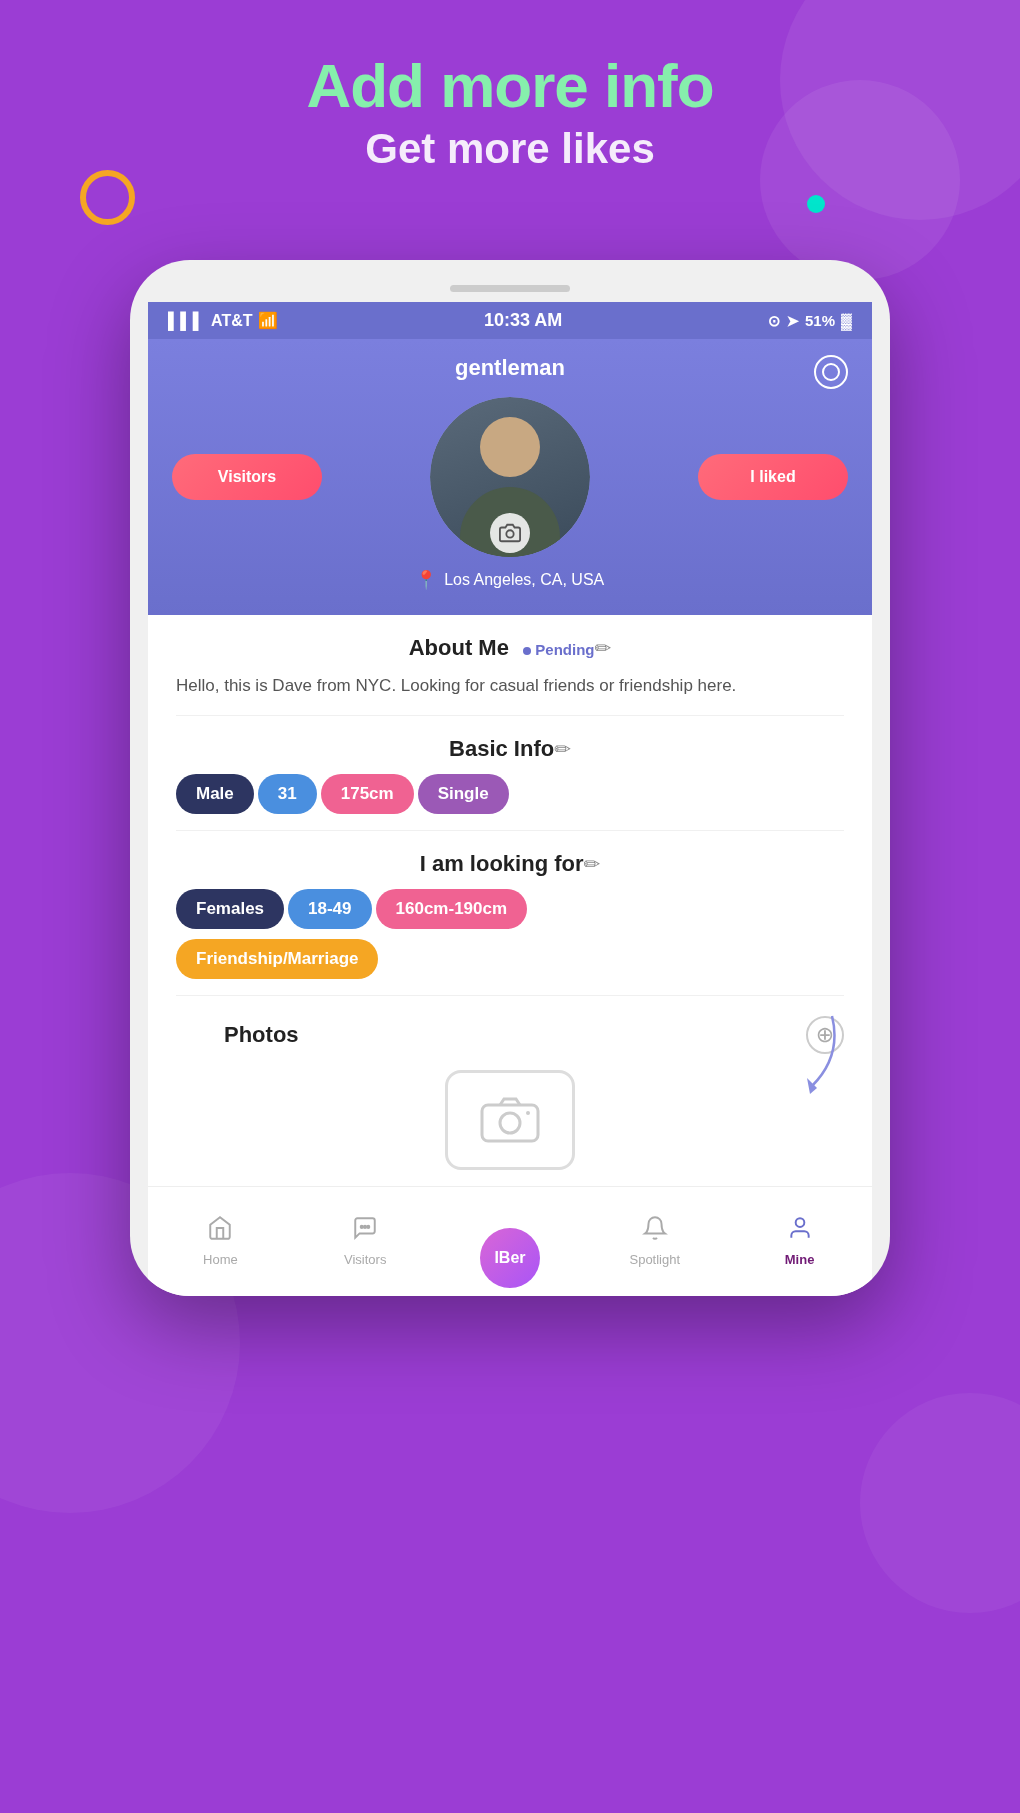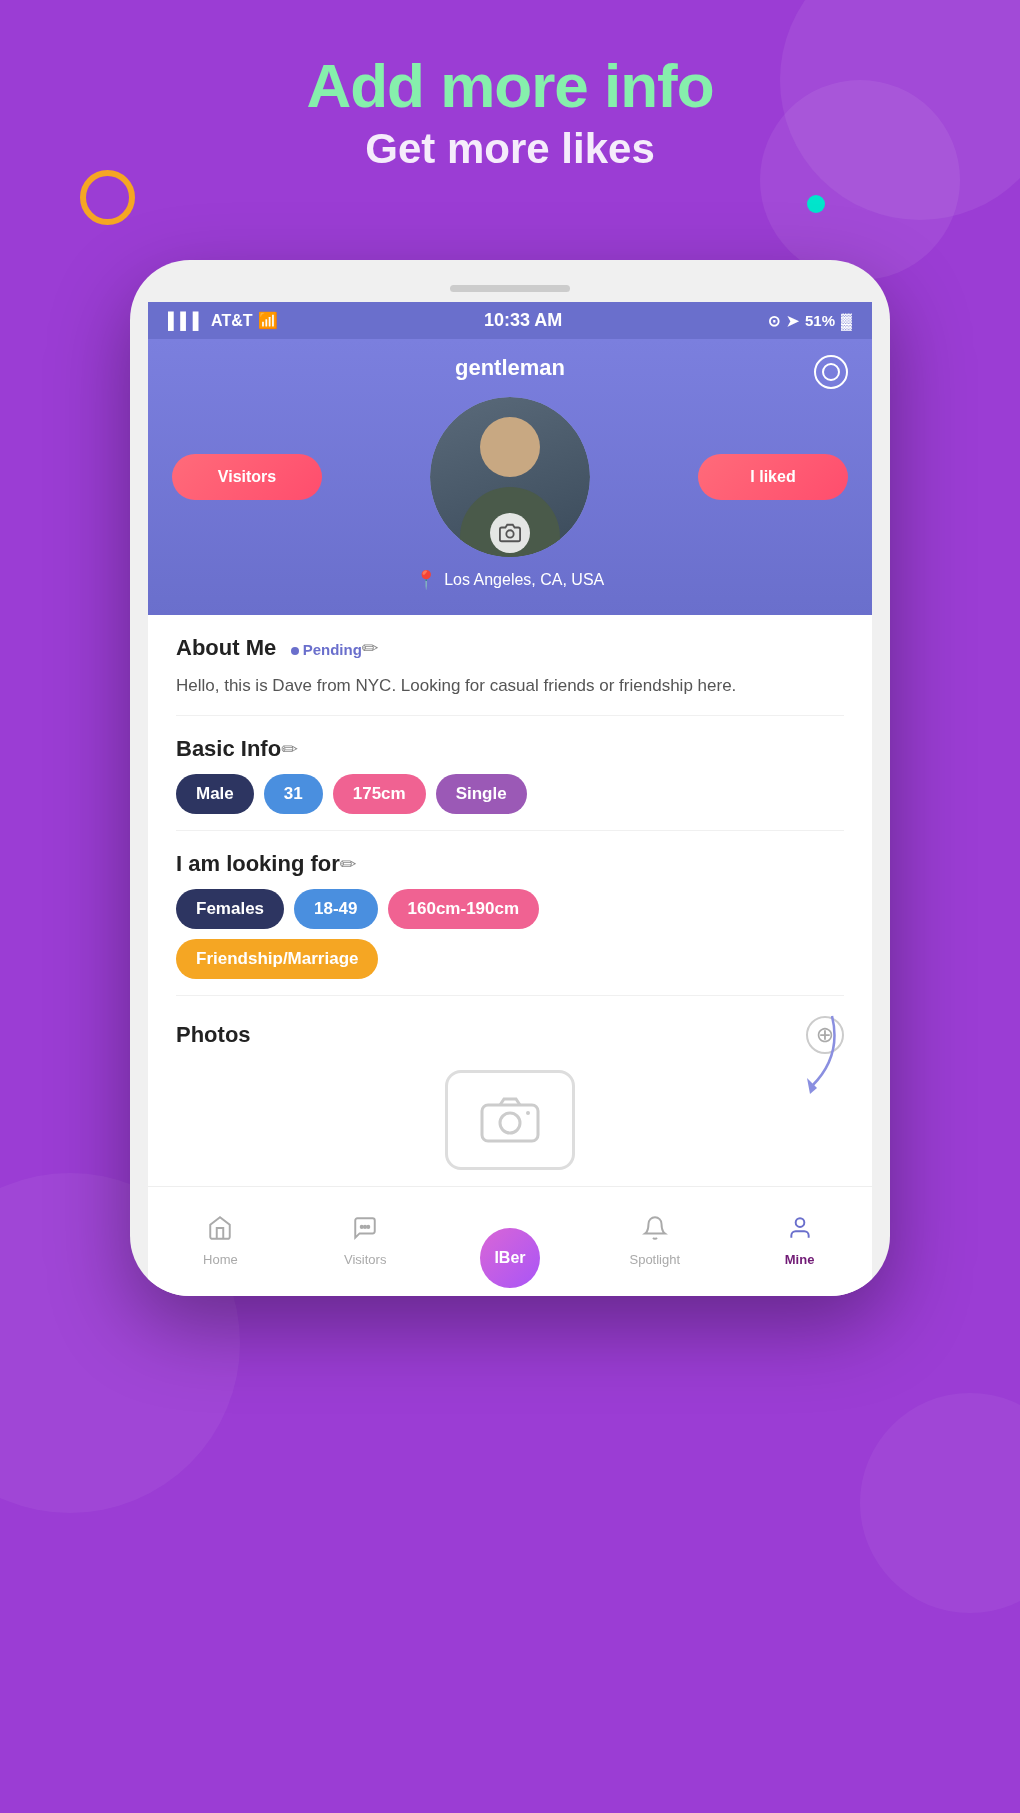--- a/index.html
+++ b/index.html
@@ -237,21 +237,21 @@
       padding: 0 28px;
     }
 
     .section {
       padding: 20px 0 16px;
       border-bottom: 1px solid #f0f0f0;
     }
     .section-header {
       display: flex;
       align-items: center;
-      justify-content: flex-start;
+      justify-content: center;
       margin-bottom: 12px;
     }
     .section-title {
       font-size: 22px;
       font-weight: 700;
       color: #222;
     }
     .pending-badge {
       font-size: 15px;
       font-weight: 600;
@@ -272,21 +272,21 @@
     }
     .section-text {
       font-size: 17px;
       color: #555;
       line-height: 1.5;
     }
 
     .tags-row {
       display: flex;
       flex-wrap: wrap;
-      gap: 10px;
+      gap: 4px;
       margin-top: 10px;
       align-items: flex-end;
     }
     .tag {
       padding: 10px 20px;
       border-radius: 25px;
       font-size: 17px;
       font-weight: 600;
       color: #fff;
     }
@@ -296,20 +296,21 @@
     .tag-purple { background: #9b59b6; }
     .tag-orange { background: #f5a623; }
 
     .photos-section {
       padding: 20px 0 16px;
     }
     .photos-header {
       display: flex;
       align-items: center;
       justify-content: space-between;
+      margin-left: 48px;
     }
     .add-photo-btn {
       width: 38px; height: 38px;
       border: 2px solid #ccc;
       border-radius: 50%;
       display: flex; align-items: center; justify-content: center;
       cursor: pointer;
       font-size: 22px;
       color: #aaa;
     }

